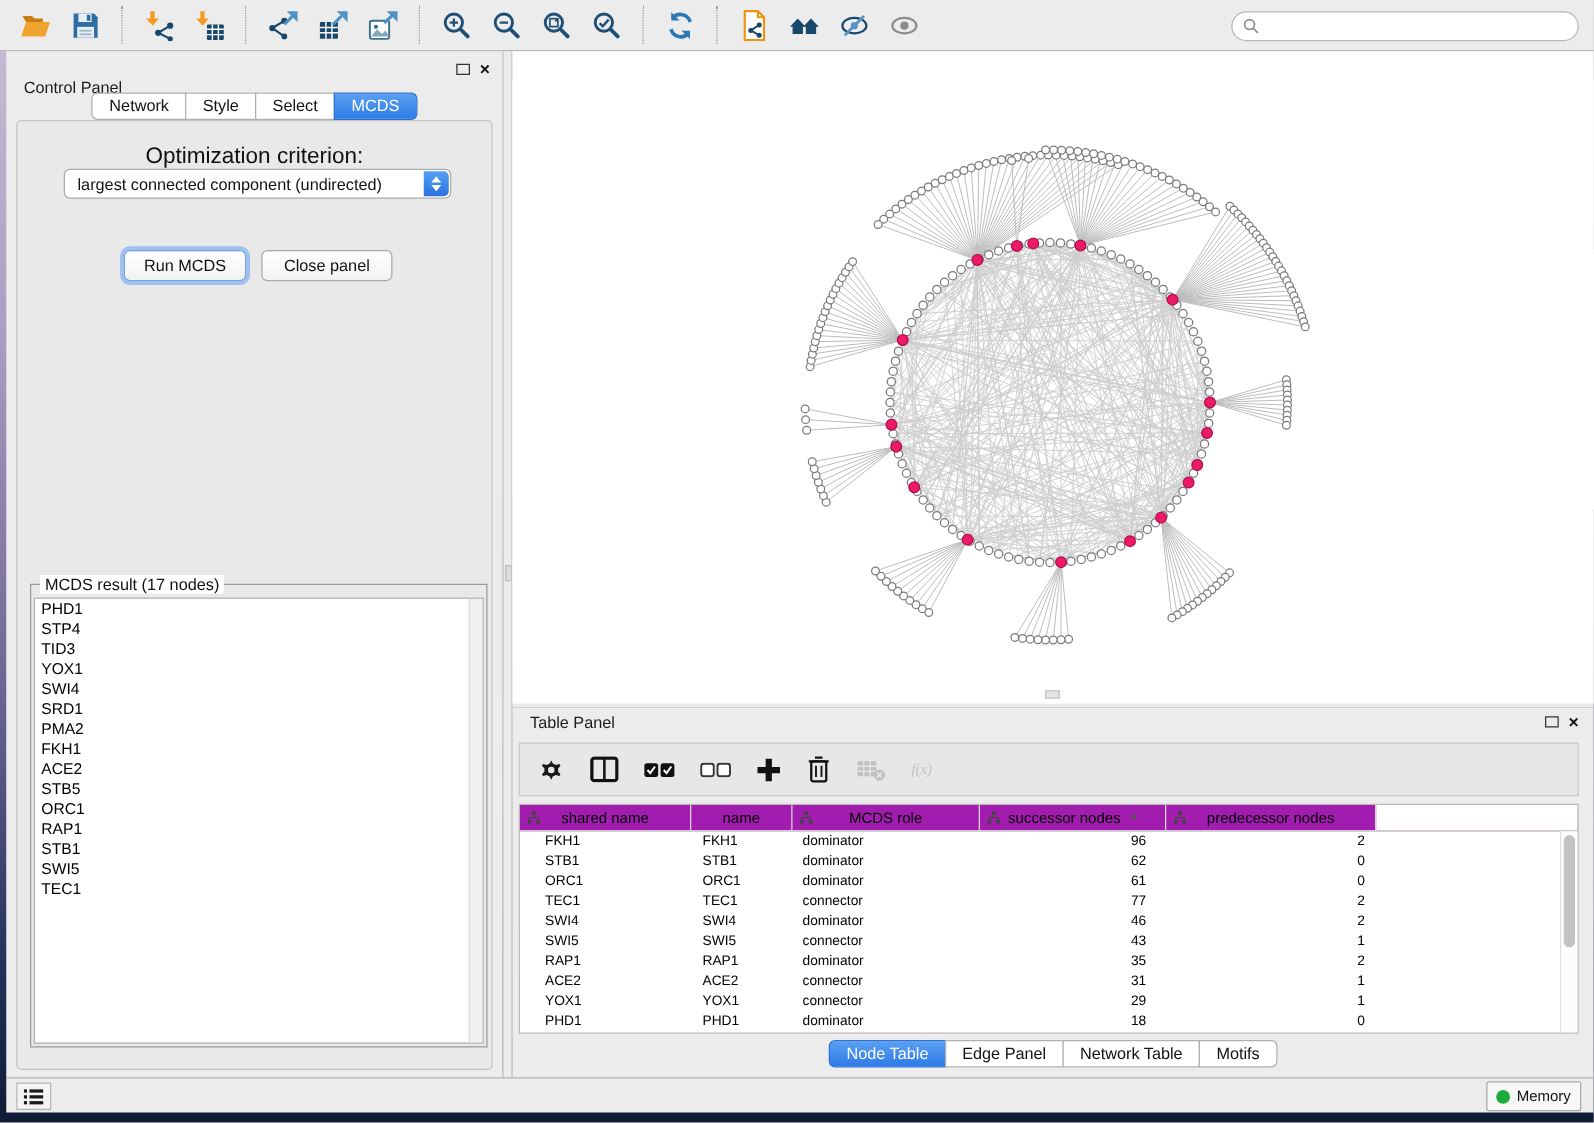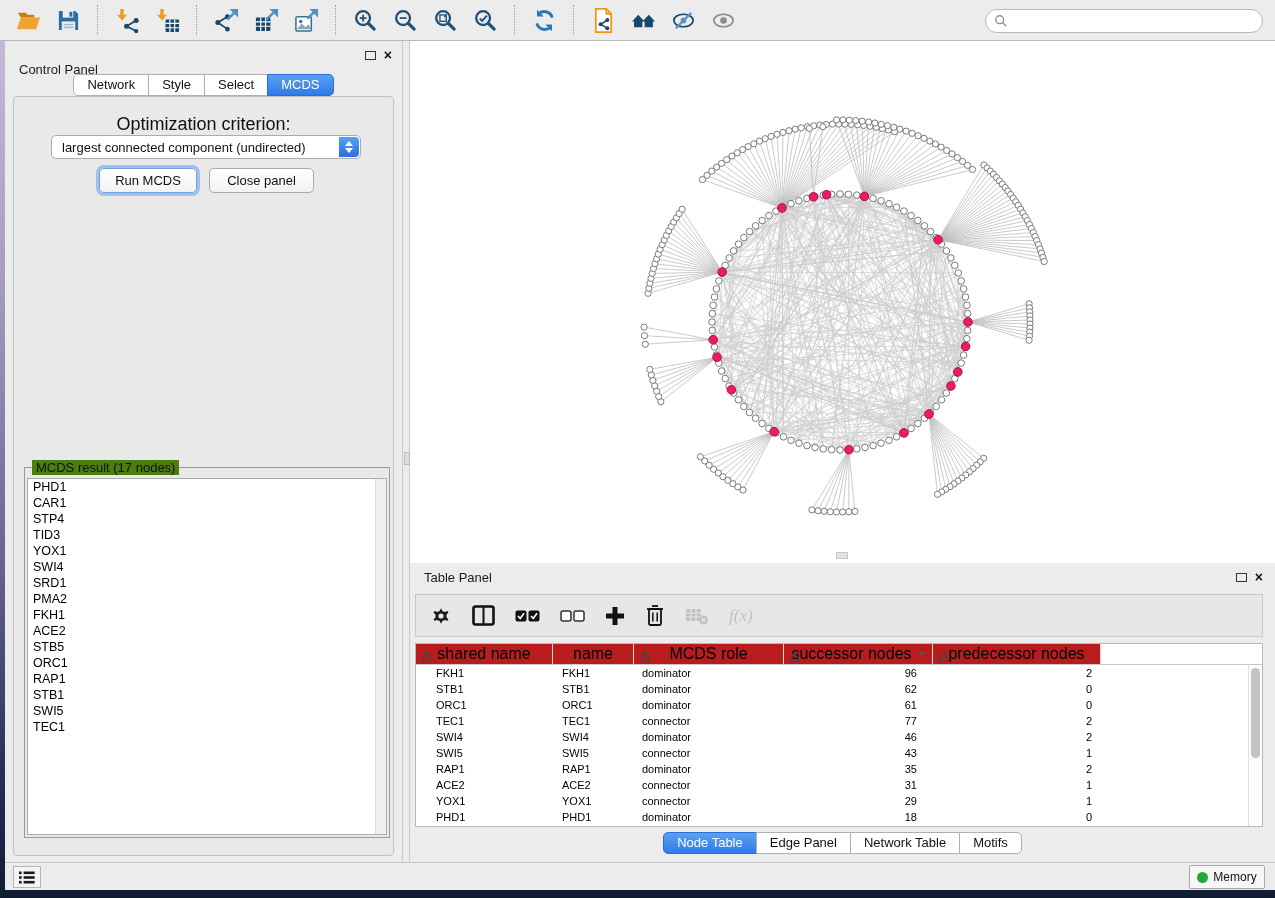--- a/index.html
+++ b/index.html
@@ -61,30 +61,30 @@
   #criterion-stepper {
     position:absolute; right:1px; top:1px; bottom:1px; width:20px; border-radius:0 4px 4px 0;
     background:linear-gradient(180deg,#55a0f5 0%,#2b6fe0 100%);
     display:flex; flex-direction:column; align-items:center; justify-content:center; gap:2px;
   }
   .tri-up { width:0; height:0; border-left:4px solid transparent; border-right:4px solid transparent; border-bottom:5px solid #fff; }
   .tri-dn { width:0; height:0; border-left:4px solid transparent; border-right:4px solid transparent; border-top:5px solid #fff; }
   .mac-btn {
     position:absolute; height:25px; background:linear-gradient(180deg,#ffffff,#f2f2f2);
     border:1px solid #a9a9a9; border-radius:5px; font-size:13px; color:#111;
-    display:flex; align-items:center; justify-content:center; cursor:default;
+    display:flex; align-items:center; justify-content:center; cursor:default;margin-top:32px;
   }
   #run-btn { left:85px; top:71px; width:98px; border-color:#6ea3e8; box-shadow:0 0 0 3px rgba(90,150,245,.5); }
   #closepanel-btn { left:195px; top:71px; width:105px;text-align:right; }
   #mcds-fieldset {
     position:absolute; left:10px; top:370px; width:366px; height:371px;
     border:1px solid #9a9a9a;
   }
   #mcds-legend {
-    position:absolute; top:-8px; left:7px; background:#4d7c0f; padding:0 4px;
+    position:absolute; top:-8px; left:7px; background:#ffffff; padding:0 4px;
     font-size:13px; color:#111; white-space:nowrap;
   }
   #mcds-list {
     position:absolute; left:2px; top:10px; right:2px; bottom:2px;
     background:#fff; border:1px solid #ababab; overflow:hidden;
   }
   #mcds-scroll-track { position:absolute; right:0; top:0; bottom:0; width:11px; background:#f0f0f0; border-left:1px solid #dcdcdc; }
   .mcds-item { font-size:12.5px; color:#000; line-height:16px; padding-left:5px; }
 
   
@@ -112,25 +112,25 @@
   #tp-title { position:absolute; left:14px; top:4px; }
   #tp-btns { right:12px; top:6px; }
   #tp-toolbar {
     position:absolute; left:5px; top:28px; width:848px; height:43px;
     background:#e7e7e7; border:1px solid #c9c9c9;
     display:flex; align-items:center; padding-left:14px; gap:20px;
   }
   .tpico { display:flex; align-items:center; justify-content:center; height:26px; }
   .tpico svg { display:block; }
   .tpico.disabled { opacity:.42; }
-  #fx-ico { font-family:"Liberation Serif", serif; font-style:italic; font-size:17px; color:#8e8e8e; }
+  #fx-ico { font-family:"Liberation Serif", serif; font-style:italic; font-size:12px; color:#8e8e8e; }
   #node-table { position:absolute; left:5px; top:77px; width:848px; height:184px; background:#fff; border:1px solid #b9b9b9; overflow:hidden; }
   #nt-header {
     display:grid; grid-template-columns:137px 81px 150px 149px 168px 1fr;
-    height:21px; background:#b91c1c; border-bottom:1px solid #c9c9c9; font-size:16px; color:#000;
+    height:21px; background:#a21caf; border-bottom:1px solid #c9c9c9; font-size:12px; color:#000;
   }
   .hcell { position:relative; border-right:1px solid #d9d9d9; display:flex; align-items:center; justify-content:center; }
   .hcell:last-child { border-right:none; background:#fff; }
   .hcell .colico { position:absolute; left:6px; top:5px; }
   .hchev { width:0; height:0; border-left:3.5px solid transparent; border-right:3.5px solid transparent; border-top:4.5px solid #555; margin-left:7px; }
   #nt-body { position:absolute; left:0; top:21px; right:14px; bottom:0; }
   .trow { display:grid; grid-template-columns:137px 81px 150px 149px 168px 1fr; height:16px; font-size:11px; color:#000; align-items:center; }
   .c-shared { padding-left:20px; }
   .c-name { padding-left:9px; }
   .c-role { padding-left:8px; }
@@ -324,21 +324,20 @@
         <span class="tri-up"></span>
           <span class="tri-dn"></span>
       </span>
     </div>
     <div id="run-btn" class="mac-btn">Run MCDS</div>
     <div id="closepanel-btn" class="mac-btn">Close panel</div>
     <div id="mcds-fieldset">
       <div id="mcds-legend">MCDS result (17 nodes)</div>
       <div id="mcds-list">
         <div class="mcds-item">PHD1</div>
-        <div class="mcds-item">CAR1</div>
         <div class="mcds-item">STP4</div>
         <div class="mcds-item">TID3</div>
         <div class="mcds-item">YOX1</div>
         <div class="mcds-item">SWI4</div>
         <div class="mcds-item">SRD1</div>
         <div class="mcds-item">PMA2</div>
         <div class="mcds-item">FKH1</div>
         <div class="mcds-item">ACE2</div>
         <div class="mcds-item">STB5</div>
         <div class="mcds-item">ORC1</div>

